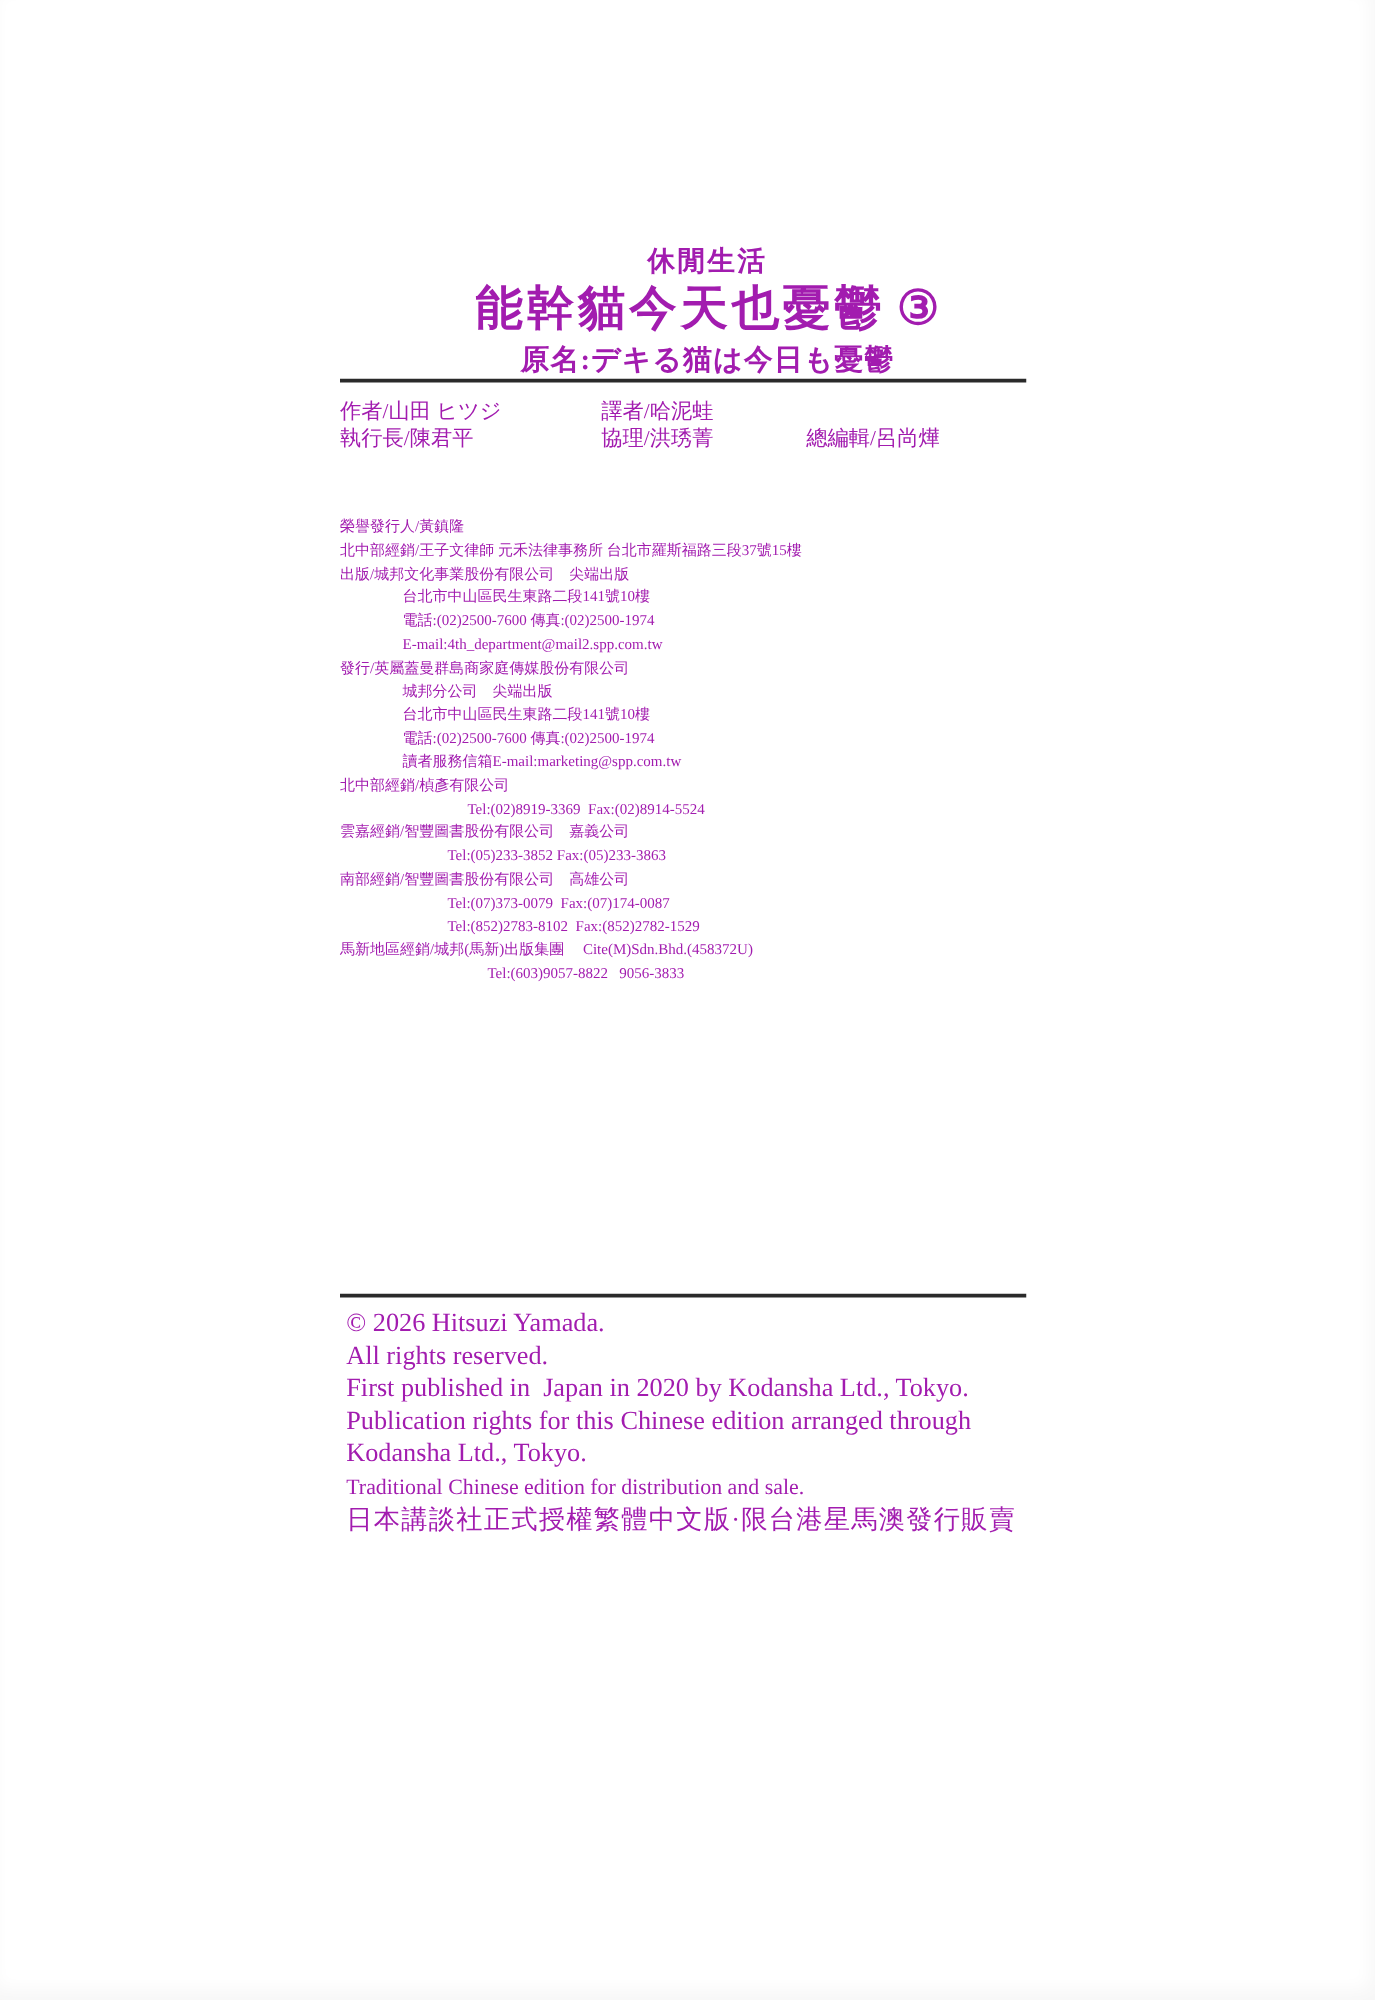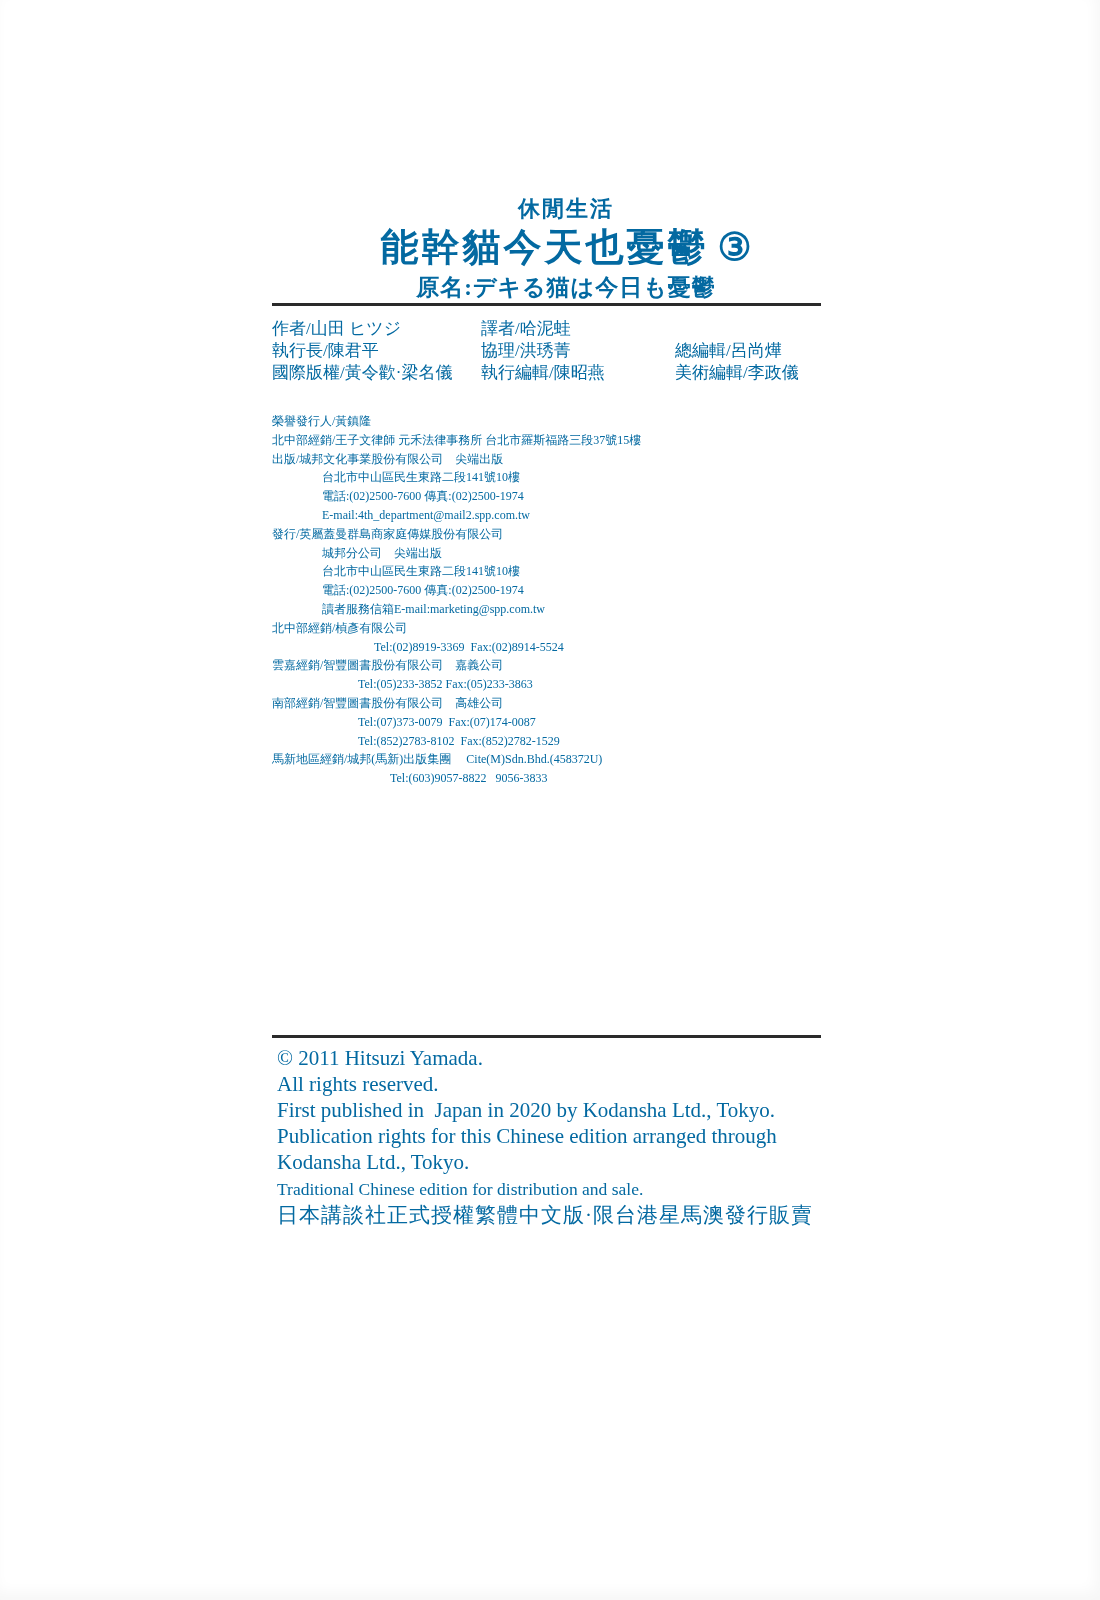--- a/index.html
+++ b/index.html
@@ -2,21 +2,21 @@
 <html><head>
 <meta charset="utf-8">
 <style>
   html, body { margin: 0; padding: 0; background: #e9e9e9; }
   .page {
     position: relative;
     width: 1100px;
     height: 1600px;
     margin: 0 auto;
     background: #ffffff;
-    color: #0369a1;
+    color: #a21caf;
     font-family: "Liberation Serif", "DejaVu Serif", serif;
     overflow: hidden;
     box-shadow: inset -4px -8px 14px rgba(0,0,0,0.035);
   }
 
   
   .title-block {
     position: absolute;
     left: 292px;
     top: 196px;
@@ -63,21 +63,21 @@
     position: absolute;
     left: 272px;
     top: 318px;
     width: 560px;
     font-size: 17px;
   }
   .credit-row { position: relative; height: 22px; line-height: 22px; white-space: pre; }
   .credit-cell { position: absolute; top: 0; }
   .credit-cell.c1 { left: 0; }
   .credit-cell.c2 { left: 209px; text-align: center; }
-  .credit-cell.c3 { left: 403px; }
+  .credit-cell.c3 { left: 373px; }
 
   
   .colophon {
     position: absolute;
     left: 272px;
     top: 412px;
     width: 580px;
     font-size: 12px;
     line-height: 18.8px;
   }
@@ -115,25 +115,20 @@
   <section class="credits">
     <div class="credit-row">
       <span class="credit-cell c1">作者/山田 ヒツジ</span>
       <span class="credit-cell c2">譯者/哈泥蛙</span>
     </div>
     <div class="credit-row">
       <span class="credit-cell c1">執行長/陳君平</span>
       <span class="credit-cell c2">協理/洪琇菁</span>
       <span class="credit-cell c3">總編輯/呂尚燁</span>
     </div>
-    <div class="credit-row">
-      <span class="credit-cell c1">國際版權/黃令歡·梁名儀</span>
-      <span class="credit-cell c2">執行編輯/陳昭燕</span>
-      <span class="credit-cell c3">美術編輯/李政儀</span>
-    </div>
   </section>
 
   <section class="colophon">
     <span class="ln">榮譽發行人/黃鎮隆</span>
     <span class="ln">北中部經銷/王子文律師 元禾法律事務所 台北市羅斯福路三段37號15樓</span>
     <span class="ln">出版/城邦文化事業股份有限公司　尖端出版</span>
     <span class="ln i1">台北市中山區民生東路二段141號10樓</span>
     <span class="ln i1">電話:(02)2500-7600 傳真:(02)2500-1974</span>
     <span class="ln i1">E-mail:4th_department@mail2.spp.com.tw</span>
     <span class="ln">發行/英屬蓋曼群島商家庭傳媒股份有限公司</span>
@@ -148,21 +143,21 @@
     <span class="ln">南部經銷/智豐圖書股份有限公司　高雄公司</span>
     <span class="ln i3">Tel:(07)373-0079  Fax:(07)174-0087</span>
     <span class="ln i3">Tel:(852)2783-8102  Fax:(852)2782-1529</span>
     <span class="ln">馬新地區經銷/城邦(馬新)出版集團　 Cite(M)Sdn.Bhd.(458372U)</span>
     <span class="ln i4">Tel:(603)9057-8822   9056-3833</span>
   </section>
 
   <div class="rule rule-bottom"></div>
 
   <section class="copyright">
-    <span class="cp en">© 2011 Hitsuzi Yamada.</span>
+    <span class="cp en">© 2026 Hitsuzi Yamada.</span>
     <span class="cp en">All rights reserved.</span>
     <span class="cp en">First published in  Japan in 2020 by Kodansha Ltd., Tokyo.</span>
     <span class="cp en">Publication rights for this Chinese edition arranged through</span>
     <span class="cp en">Kodansha Ltd., Tokyo.</span>
     <span class="cp en-small">Traditional Chinese edition for distribution and sale.</span>
     <span class="cp zh">日本講談社正式授權繁體中文版·限台港星馬澳發行販賣</span>
   </section>
 
 </div>
 

